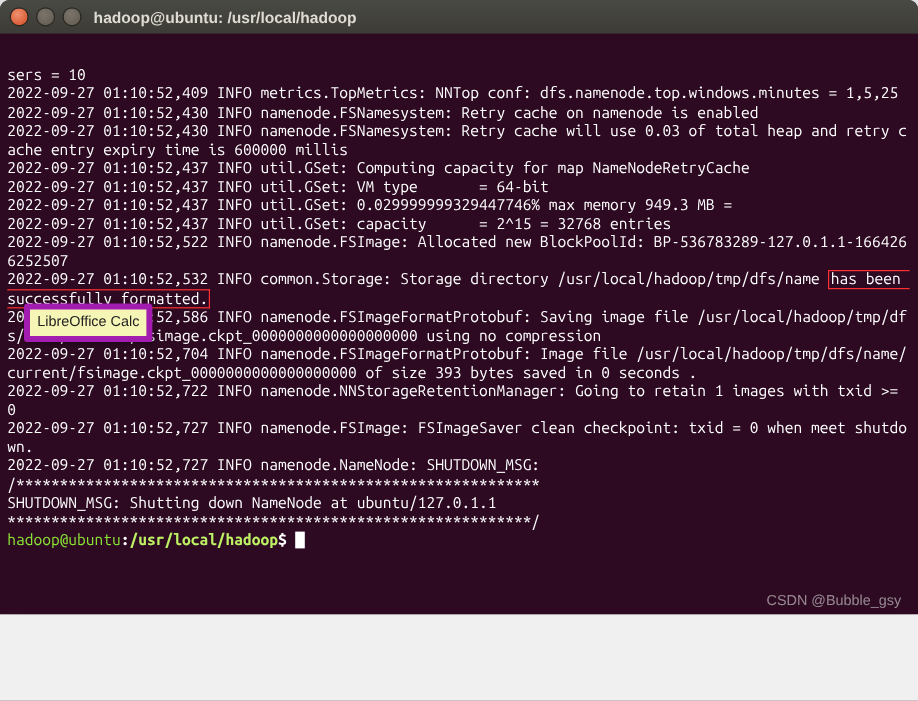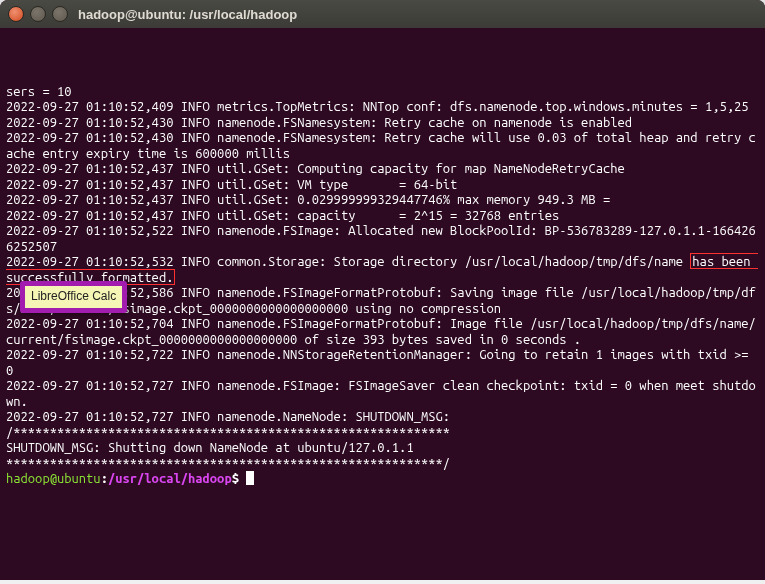--- a/index.html
+++ b/index.html
@@ -3,21 +3,21 @@
 <meta charset="utf-8">
 <style>
   body {
     margin: 0;
     padding: 0;
     background: #f0f0f0;
     font-family: sans-serif;
   }
   .window {
     width: 765px;
-    height: 580px;
+    height: 512px;
     background: #2d0a22;
     border-radius: 8px 8px 0 0;
     overflow: hidden;
     position: relative;
     box-shadow: 0 4px 20px rgba(0,0,0,0.3);
   }
   .titlebar {
     height: 28px;
     background: linear-gradient(to bottom, #4a4a44, #3c3b37);
     display: flex;
@@ -47,30 +47,29 @@
     font-family: "Ubuntu Mono", "DejaVu Sans Mono", monospace;
     font-size: 13px;
     line-height: 15.5px;
     color: #ffffff;
     white-space: pre-wrap;
     word-break: break-all;
     height: calc(100% - 28px);
     box-sizing: border-box;
     overflow: hidden;
     position: relative;
-    margin-top: 28px;
   }
   .log-line { display: block; }
   .highlight-box {
     border: 1px solid #ff3030;
     padding: 0 1px;
     display: inline;
   }
   .prompt-user { color: #8ae234; font-weight: normal; }
-  .prompt-path { color: #d946ef; font-weight: bold; }
+  .prompt-path { color: #bef264; font-weight: bold; }
   .prompt-white { color: #ffffff; font-weight: bold; }
   .cursor {
     display: inline-block;
     width: 8px;
     height: 14px;
     background: #ffffff;
     vertical-align: text-bottom;
   }
   .tooltip {
     position: absolute;

